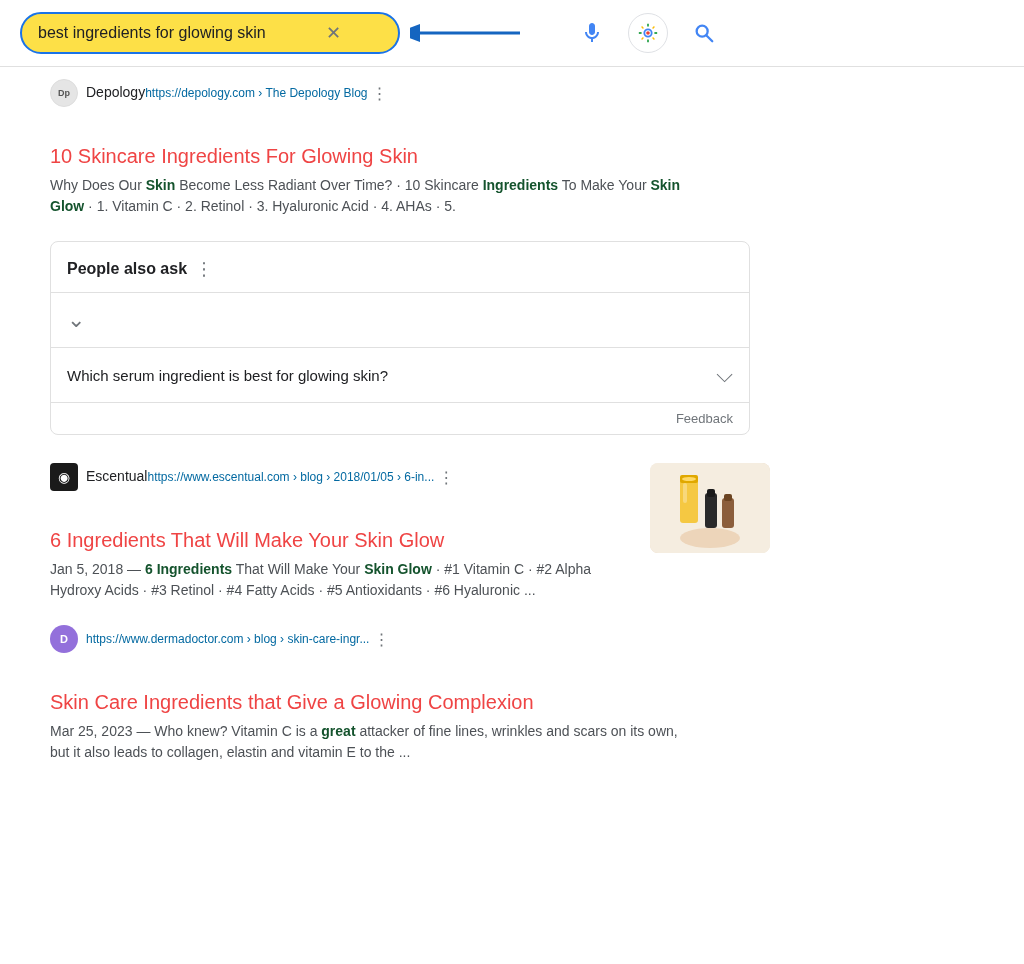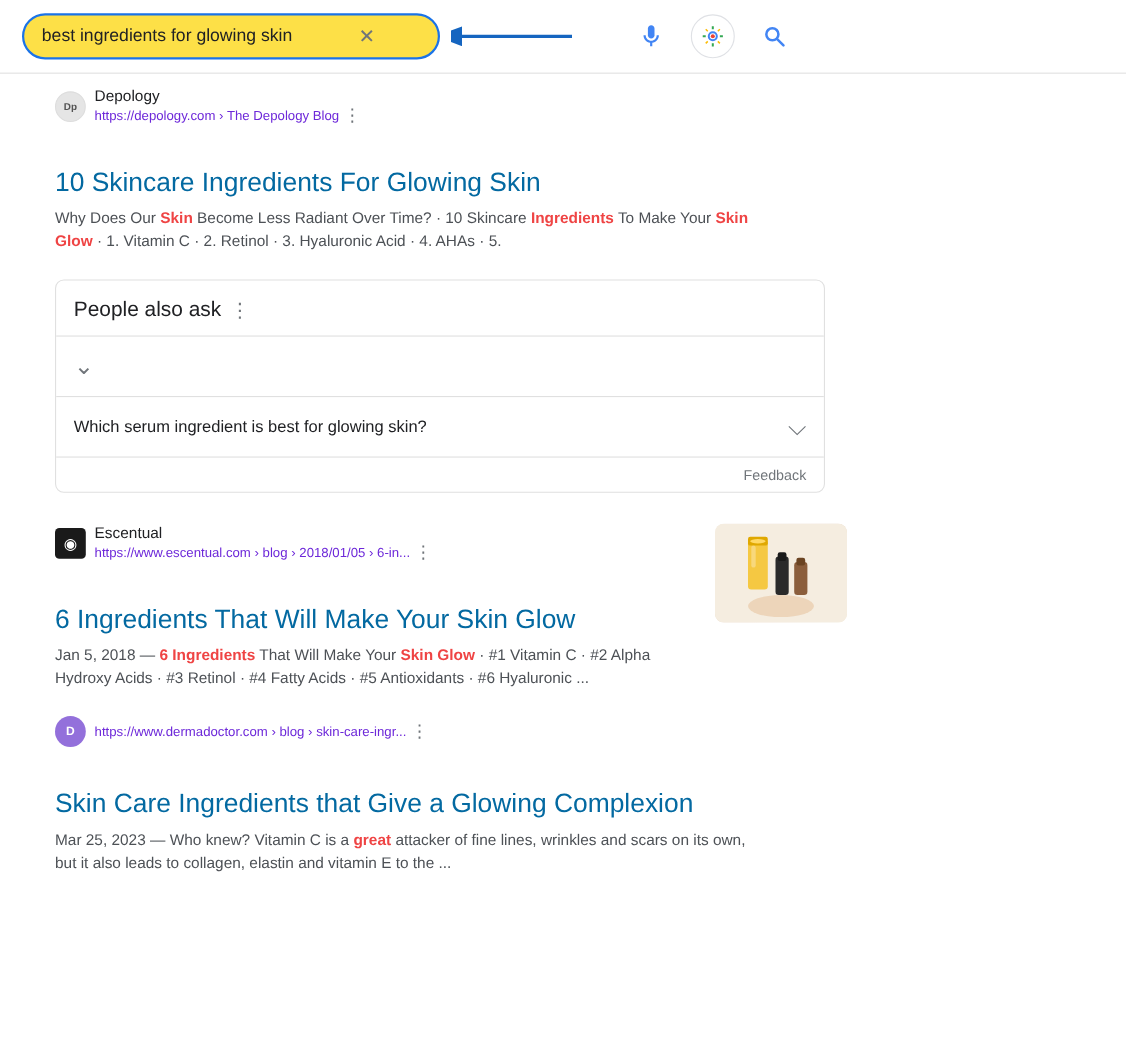--- a/index.html
+++ b/index.html
@@ -98,85 +98,85 @@
 
     .result-source {
       display: flex;
       align-items: center;
       gap: 8px;
       margin-bottom: 4px;
     }
 
     .result-source-info {
       display: flex;
-      flex-direction: column;
+      flex-direction: row;
     }
 
     .result-site-name {
       font-size: 14px;
       color: #202124;
     }
 
     .result-url {
       font-size: 12px;
-      color: #6d28d9;
+      color: #0369a1;
     }
 
     .result-url-row {
       display: flex;
       align-items: center;
       gap: 4px;
     }
 
     .three-dot-icon {
       color: #70757a;
       font-size: 16px;
       cursor: pointer;
     }
 
     .result-title {
-      font-size: 24px;
-      color: #0369a1;
+      font-size: 20px;
+      color: #ef4444;
       cursor: pointer;
       text-decoration: none;
       display: block;
       margin-bottom: 6px;
       line-height: 1.3;
       margin-top: 36px;
     }
 
     .result-snippet {
       font-size: 14px;
       color: #4d5156;
       line-height: 1.5;
     }
 
     .result-snippet strong {
-      color: #ef4444;
+      color: #14532d;
     }
 
     
     .paa-section {
       margin: 24px 0 12px 0;
       max-width: 700px;
       border: 1px solid #e0e0e0;
       border-radius: 8px;
       overflow: hidden;
     }
 
     .paa-header {
       display: flex;
       align-items: center;
       gap: 8px;
       padding: 16px 16px 12px 16px;
     }
 
     .paa-title {
-      font-size: 19px;
-      font-weight: normal;
+      font-size: 16px;
+      font-weight: bold;
       color: #202124;
     }
 
     .paa-menu-icon {
       color: #70757a;
       font-size: 18px;
       cursor: pointer;
     }
 
     .paa-item {

